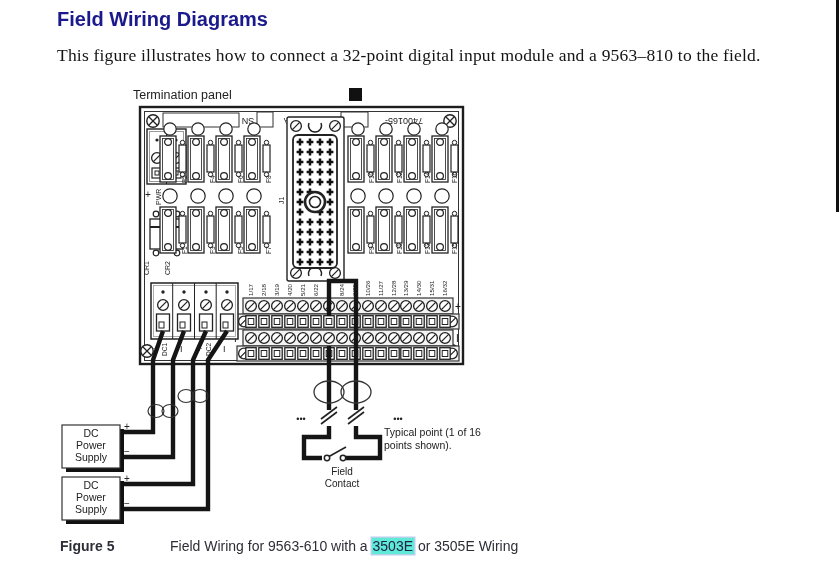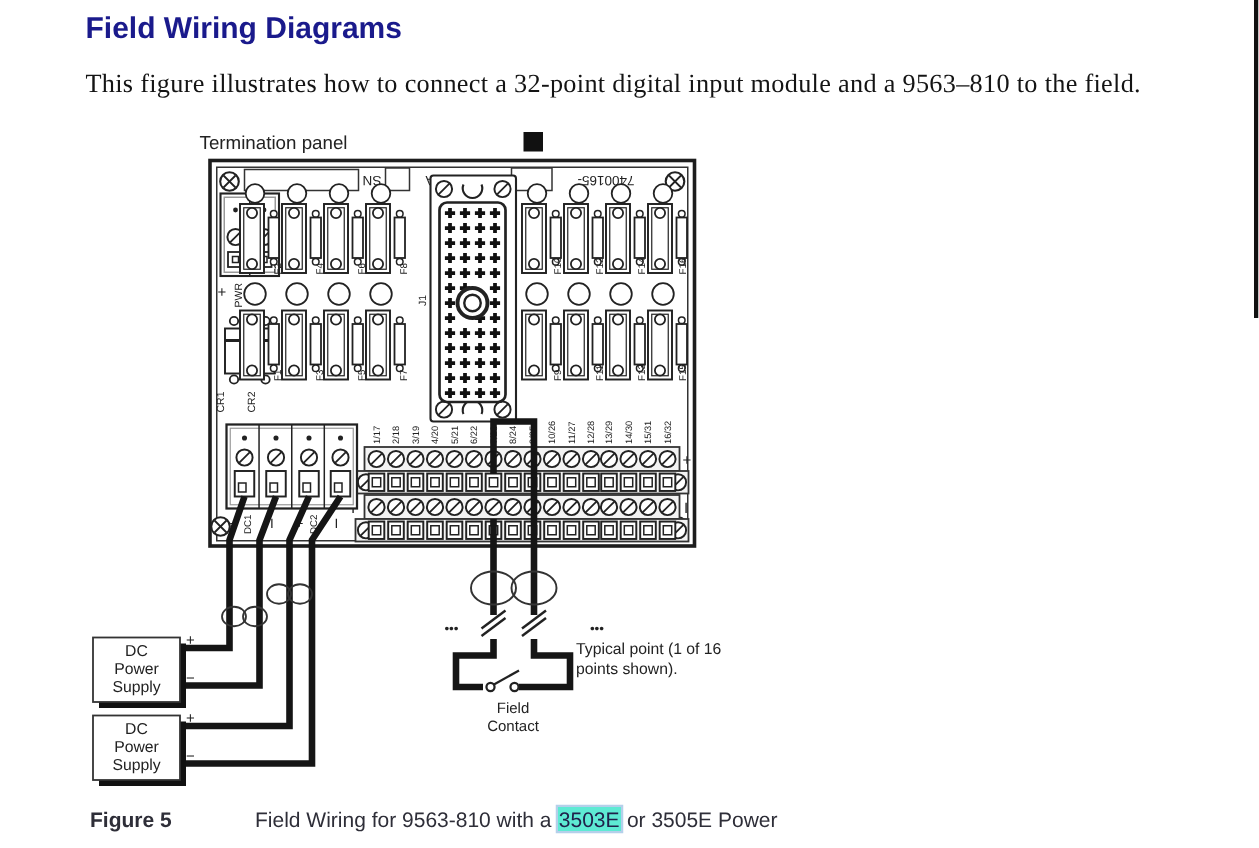--- a/index.html
+++ b/index.html
@@ -415,16 +415,16 @@
     </g>
     <text x="342" y="475" font-size="10" text-anchor="middle" fill="#333">Field</text>
     <text x="342" y="487" font-size="10" text-anchor="middle" fill="#333">Contact</text>
 
     <text x="384" y="436" font-size="10.5" fill="#333">Typical point (1 of 16</text>
     <text x="384" y="449" font-size="10.5" fill="#333">points shown).</text>
   </svg>
 
   <div class="caption-row">
     <span class="fig-label">Figure 5</span>
-    <span class="fig-caption"><span>Field Wiring for 9563-810 with a </span><span class="hl">3503E</span><span> or 3505E Power</span></span>
+    <span class="fig-caption"><span>Field Wiring for 9563-610 with a </span><span class="hl">3503E</span><span> or 3505E Wiring</span></span>
   </div>
 
 </div>
 
 </body></html>

